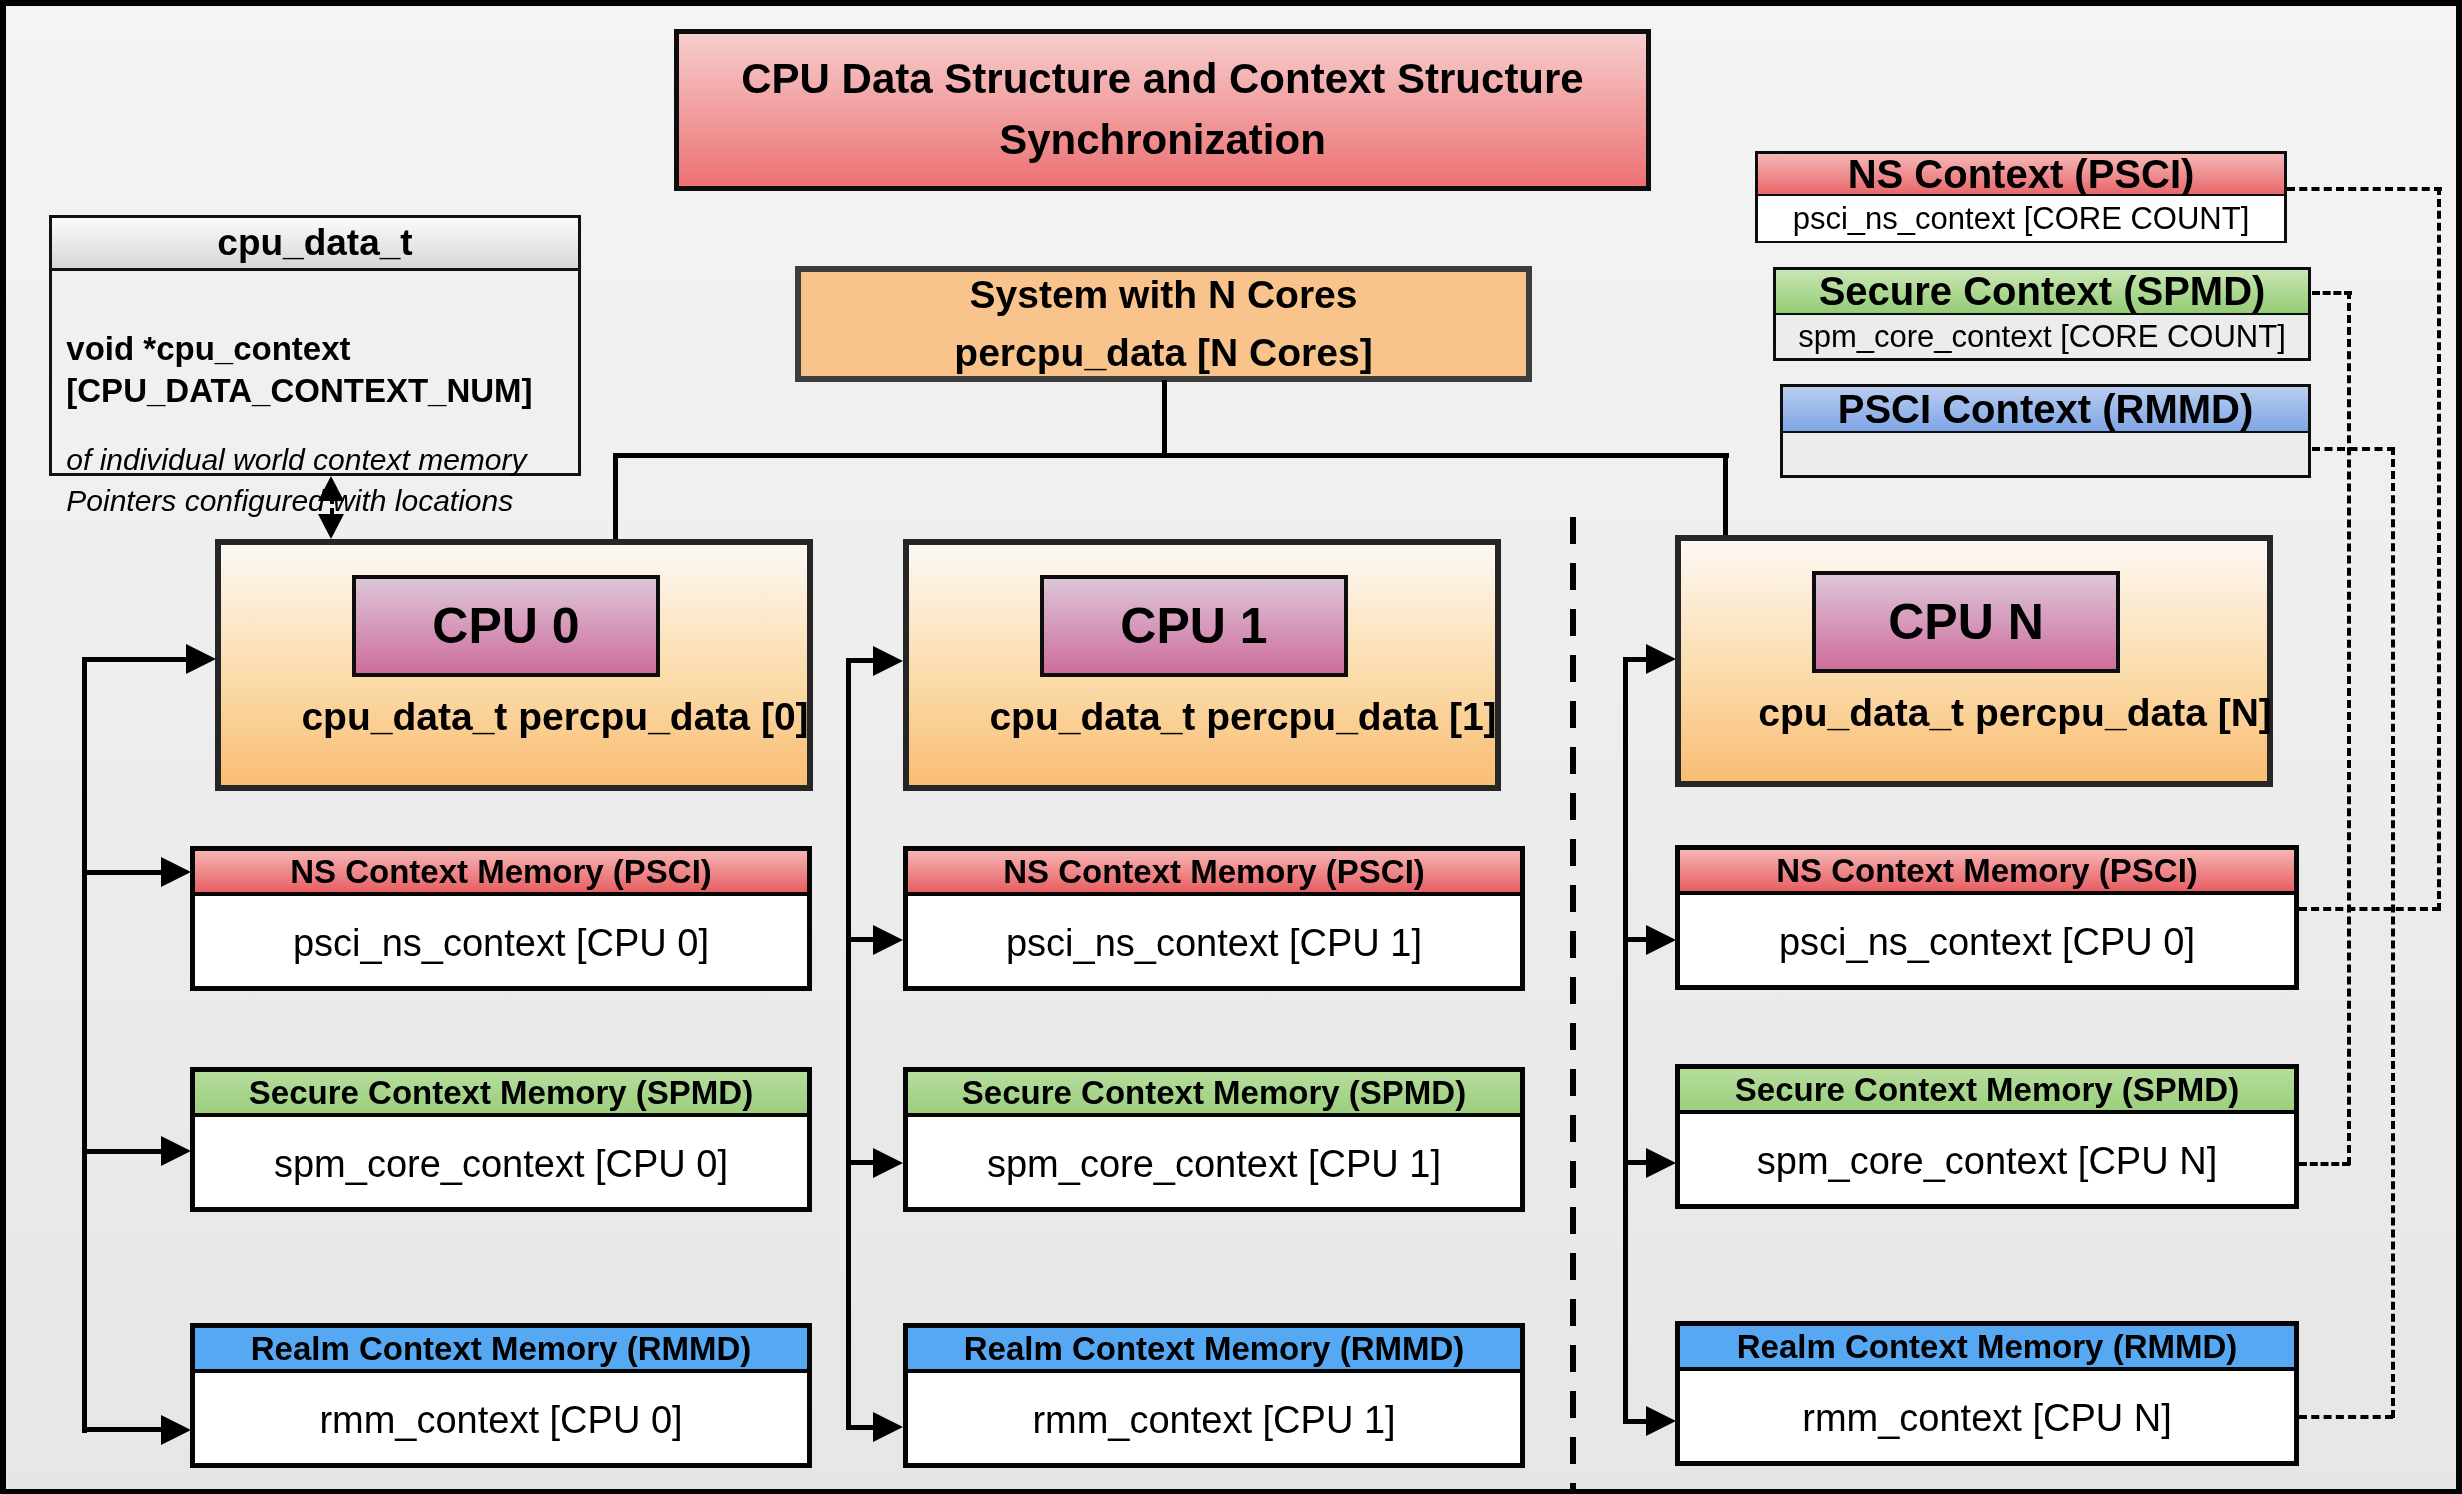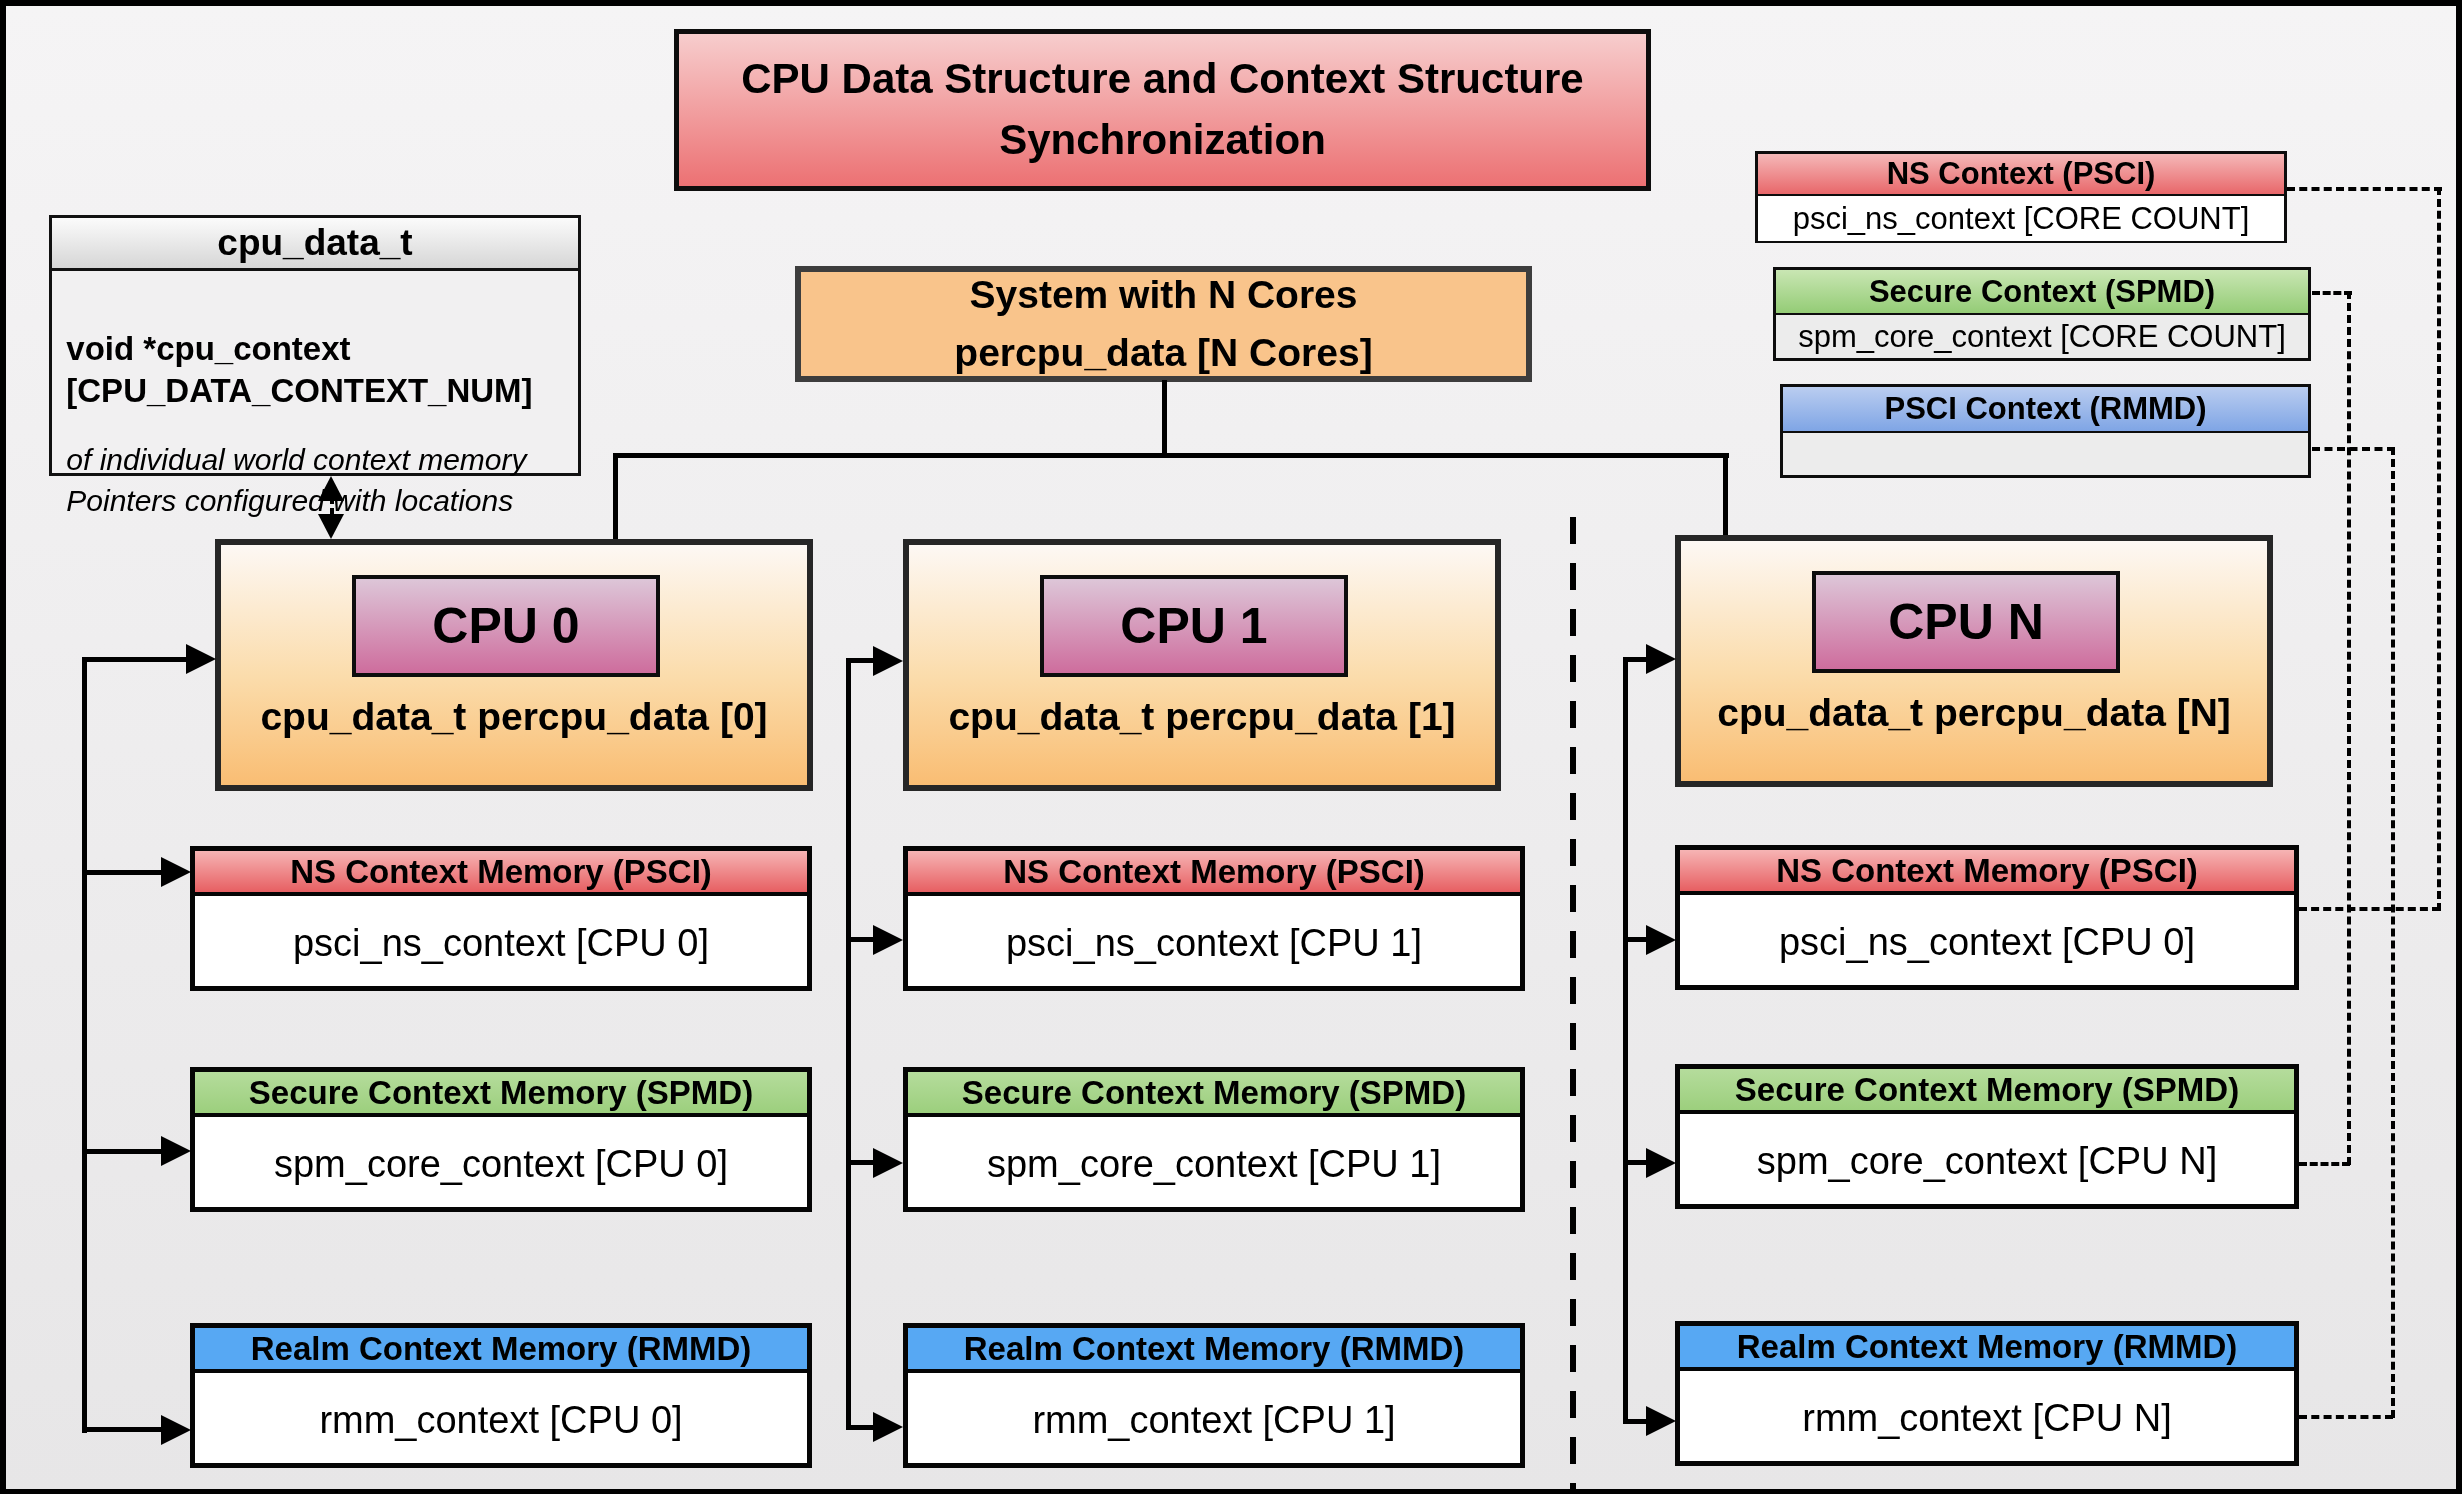--- a/index.html
+++ b/index.html
@@ -23,29 +23,29 @@
     display:flex;align-items:center;justify-content:center;font-size:37px;font-weight:bold;}
   .struct-body{padding:12.5px 14.3px;margin-top:44px;}
   .struct-field{font-size:33px;font-weight:bold;line-height:1.3;}
   .struct-note{font-size:30px;font-style:italic;line-height:1.35;margin-top:27px;}
 
   .system-box{left:789px;top:260px;width:737px;height:116px;border:6.2px solid #3d3d3d;background:#f9c48b;
     display:flex;flex-direction:column;align-items:center;justify-content:center;
     font-size:39px;font-weight:bold;line-height:1.5;}
 
   .legend{border:3.6px solid #0d0d0d;}
-  .legend .lhdr{display:flex;align-items:center;justify-content:center;font-weight:bold;font-size:31px;border-bottom:2.7px solid #0d0d0d;}
+  .legend .lhdr{display:flex;align-items:center;justify-content:center;font-weight:bold;font-size:40px;border-bottom:2.7px solid #0d0d0d;}
   .legend .lbod{display:flex;align-items:center;justify-content:center;font-size:31px;}
 
   .cpu-main{top:533px;width:598px;height:252px;border:6.2px solid #262626;
     background:linear-gradient(#fdf8f4 0%,#fbdcab 55%,#f9bd73 100%);}
   .cpu-chip{position:absolute;left:131px;top:30px;width:300px;height:94px;border:4.5px solid #0d0d0d;
     background:linear-gradient(#ddc6d8,#ce6d9d);display:flex;align-items:center;justify-content:center;
     font-size:50px;font-weight:bold;}
-  .cpu-label{position:absolute;left:0;top:150px;width:100%;text-align:center;font-size:39px;font-weight:bold;}
+  .cpu-label{position:absolute;left:0;top:150px;width:100%;text-align:center;font-size:39px;font-weight:bold;padding-left:41px;}
 
   .ctx{width:622px;height:145px;border:5.3px solid #050505;background:#fff;}
   .ctx .chdr{height:41px;border-bottom:4.5px solid #050505;display:flex;align-items:center;justify-content:center;
     font-size:33px;font-weight:bold;}
   .ctx .cbod{height:94px;display:flex;align-items:center;justify-content:center;font-size:38px;}
   .hdr-ns{background:linear-gradient(#f6b4b4,#e75f62);}
   .hdr-sec{background:linear-gradient(#b5dc9c,#9ccf7d);}
   .hdr-realm{background:#57a8f3;}
   .hdr-ns-leg{background:linear-gradient(#f5b8b8,#e8676a);}
   .hdr-sec-leg{background:linear-gradient(#c9e6b3,#94cc76);}

